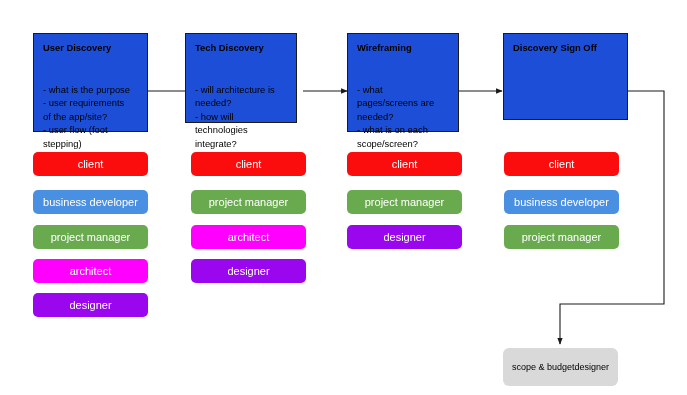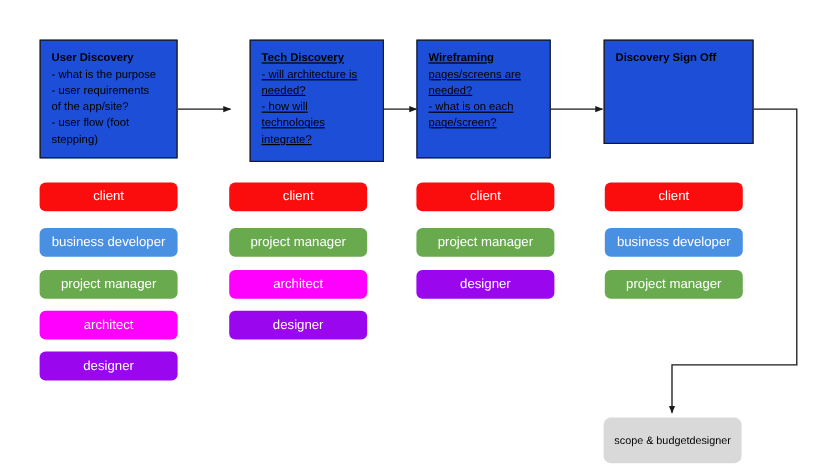--- a/index.html
+++ b/index.html
@@ -40,20 +40,21 @@
     font-weight: bold;
     color: #000000;
     line-height: 13.6px;
     white-space: nowrap;
   }
   .stage-lines {
     font-size: 9.4px;
     font-weight: normal;
     color: #000000;
     line-height: 13.6px;
+    margin-top: 28px;
   }
   .stage-lines div { white-space: nowrap; }
 
   .pill {
     position: absolute;
     box-sizing: border-box;
     width: 115px;
     height: 24px;
     border-radius: 5px;
     color: #ffffff;
@@ -122,21 +123,21 @@
   <div class="pill" style="left:33px; top:225px; background:#6AAA4F;">
     <span>project manager</span>
   </div>
   <div class="pill" style="left:33px; top:259px; background:#FF00FF;">
     <span>architect</span>
   </div>
   <div class="pill" style="left:33px; top:293px; background:#9A06EE;">
     <span>designer</span>
   </div>
 
-  <div class="stage-box" style="left:208px; top:33px; width:112px; height:102px;text-decoration:underline;">
+  <div class="stage-box" style="left:185px; top:33px; width:112px; height:90px;">
     <div class="stage-title">Tech Discovery</div>
     <div class="stage-lines">
       <div>- will architecture is</div>
       <div>needed?</div>
       <div>- how will</div>
       <div>technologies</div>
       <div>integrate?</div>
     </div>
   </div>
 
@@ -146,27 +147,28 @@
   <div class="pill" style="left:191px; top:190px; background:#6AAA4F;">
     <span>project manager</span>
   </div>
   <div class="pill" style="left:191px; top:225px; background:#FF00FF;">
     <span>architect</span>
   </div>
   <div class="pill" style="left:191px; top:259px; background:#9A06EE;">
     <span>designer</span>
   </div>
 
-  <div class="stage-box" style="left:347px; top:33px; width:112px; height:99px;text-decoration:underline;">
+  <div class="stage-box" style="left:347px; top:33px; width:112px; height:99px;">
     <div class="stage-title">Wireframing</div>
     <div class="stage-lines">
+      <div>- what</div>
       <div>pages/screens are</div>
       <div>needed?</div>
       <div>- what is on each</div>
-      <div>page/screen?</div>
+      <div>scope/screen?</div>
     </div>
   </div>
 
   <div class="pill" style="left:347px; top:152px; background:#FC0D0D;">
     <span>client</span>
   </div>
   <div class="pill" style="left:347px; top:190px; background:#6AAA4F;">
     <span>project manager</span>
   </div>
   <div class="pill" style="left:347px; top:225px; background:#9A06EE;">

